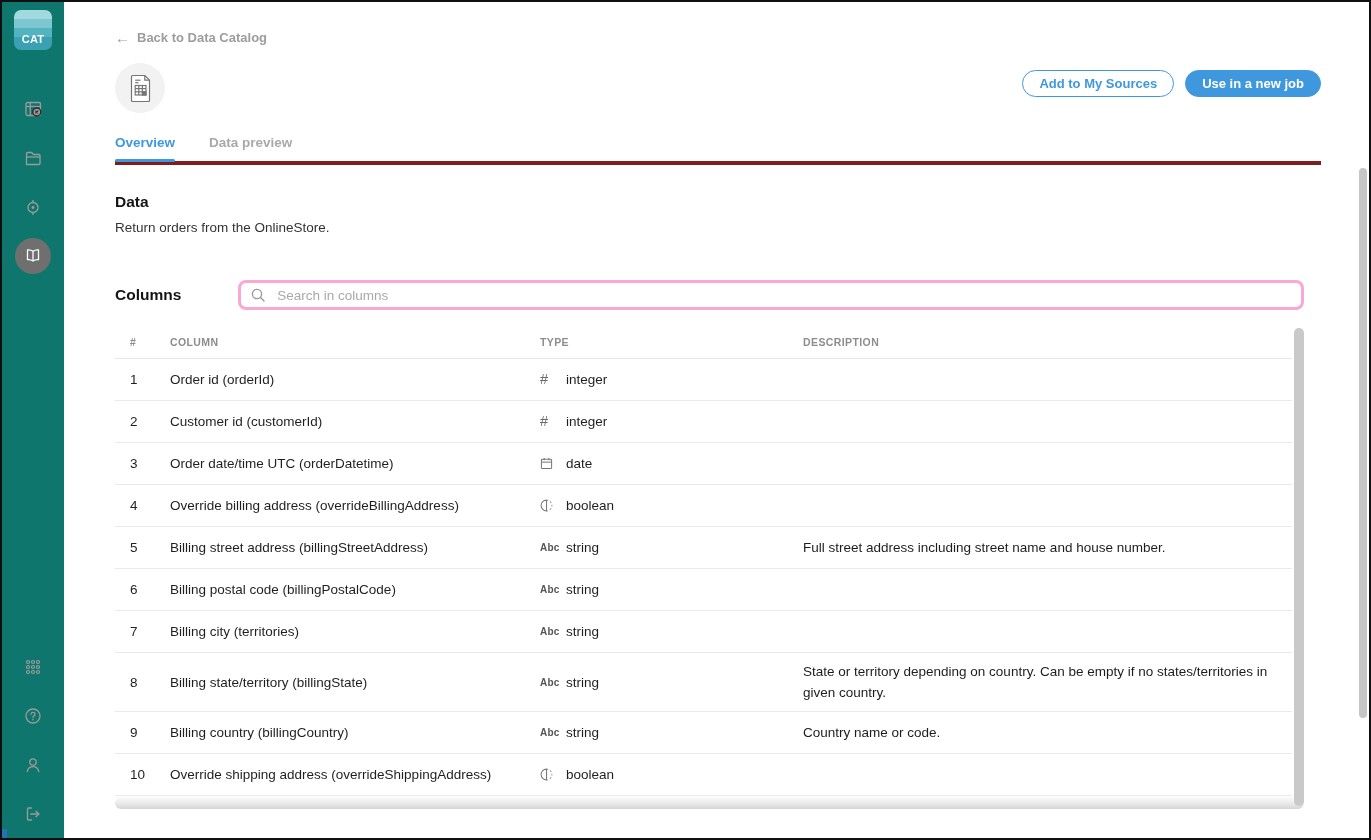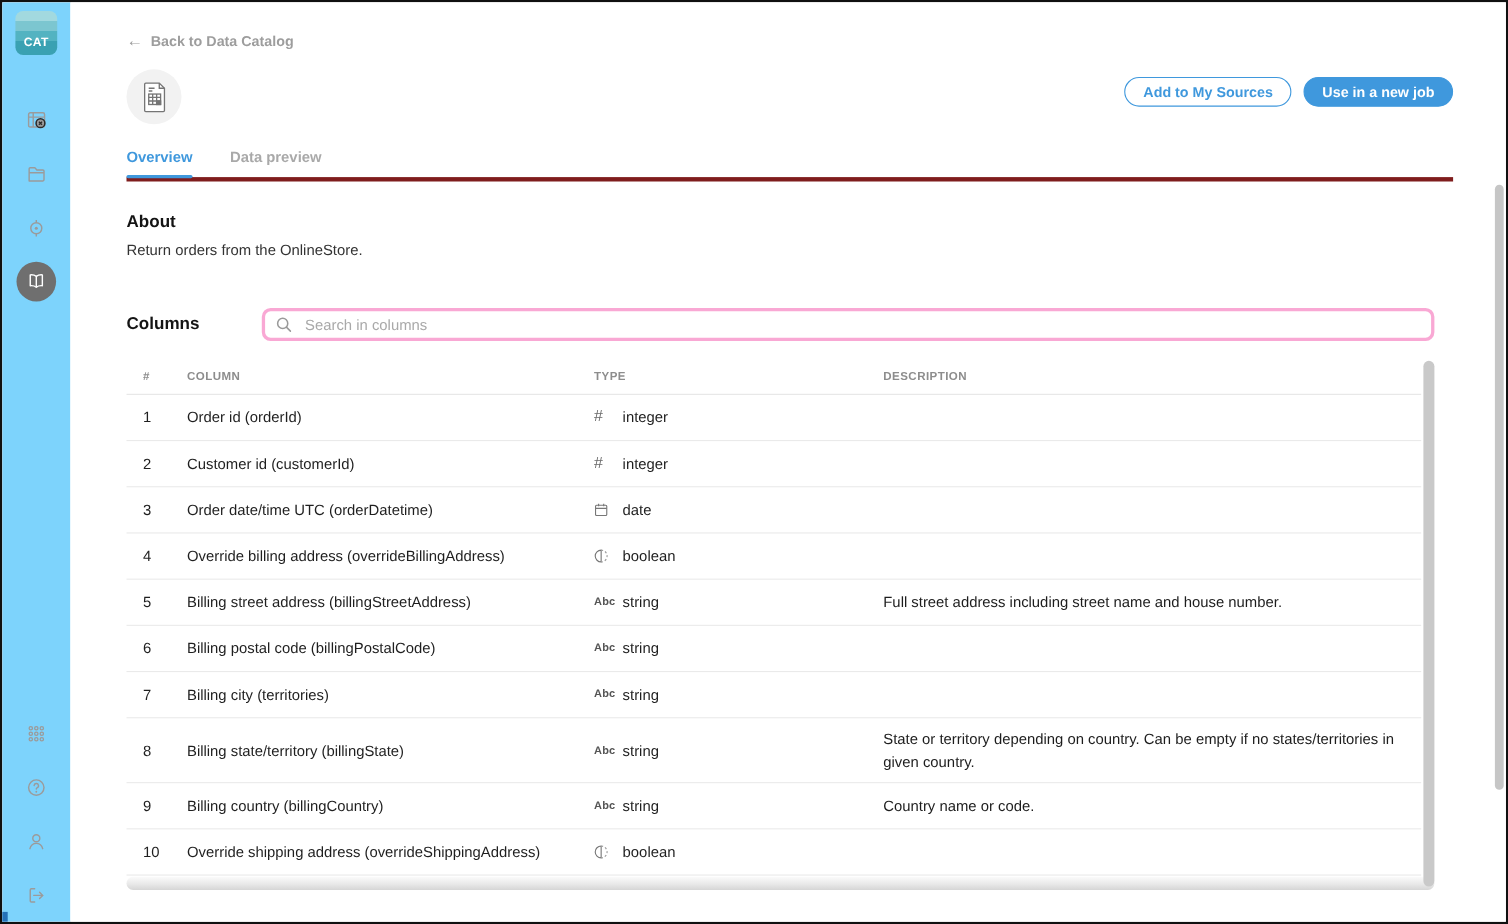--- a/index.html
+++ b/index.html
@@ -1,19 +1,19 @@
 <!DOCTYPE html>
 <html><head>
 <meta charset="utf-8">
 <style>
   html,body{margin:0;padding:0;background:#fff;font-family:"Liberation Sans",sans-serif;}
   .frame{width:1371px;height:840px;box-sizing:border-box;border:2px solid #101010;display:flex;overflow:hidden;position:relative;background:#fff;}
 
   
-  .sidebar{width:62px;background:#7dd3fc;flex:0 0 62px;display:flex;flex-direction:column;align-items:center;padding-top:8px;position:relative;}
+  .sidebar{width:62px;background:#0f766e;flex:0 0 62px;display:flex;flex-direction:column;align-items:center;padding-top:8px;position:relative;}
   .logo{width:38px;height:40px;border-radius:7px;display:flex;align-items:flex-end;justify-content:center;
         background:linear-gradient(180deg,#a2d9df 0%,#a2d9df 22%,#7cc6d0 22%,#7cc6d0 45%,#53b3c1 45%,#53b3c1 68%,#3aa1b2 68%);
         color:#fff;font-size:11px;font-weight:bold;padding-bottom:5px;box-sizing:border-box;letter-spacing:.3px;cursor:pointer;}
   .nav{display:flex;flex-direction:column;align-items:center;}
   .nav.top{margin-top:34px;}
   .nav.bottom{margin-top:auto;}
   .nav-item{width:49px;height:49px;display:flex;align-items:center;justify-content:center;cursor:pointer;}
   .nav-item .icon-wrap{width:36px;height:36px;border-radius:50%;display:flex;align-items:center;justify-content:center;}
   .nav-item.active .icon-wrap{background:#6f6f6f;}
   .corner-accent{position:absolute;left:0;bottom:0;width:5px;height:9px;background:#2471b8;}
@@ -197,21 +197,21 @@
           <button class="btn btn-fill">Use in a new job</button>
         </div>
       </div>
 
       <div class="tabs">
         <div class="tab active">Overview</div>
         <div class="tab">Data preview</div>
       </div>
 
       <section class="about">
-        <h2 class="sec-heading">About</h2>
+        <h2 class="sec-heading">Data</h2>
         <p class="about-text">Return orders from the OnlineStore.</p>
       </section>
 
       <div class="columns-bar">
         <h2 class="sec-heading">Columns</h2>
         <div class="search-wrap">
           <span class="search-icon">
             <svg width="16" height="16" viewBox="0 0 16 16" fill="none" stroke="#9a9a9a" stroke-width="1.4" stroke-linecap="round">
               <circle cx="7" cy="7" r="4.6"></circle>
               <line x1="10.6" y1="10.6" x2="14" y2="14"></line>

